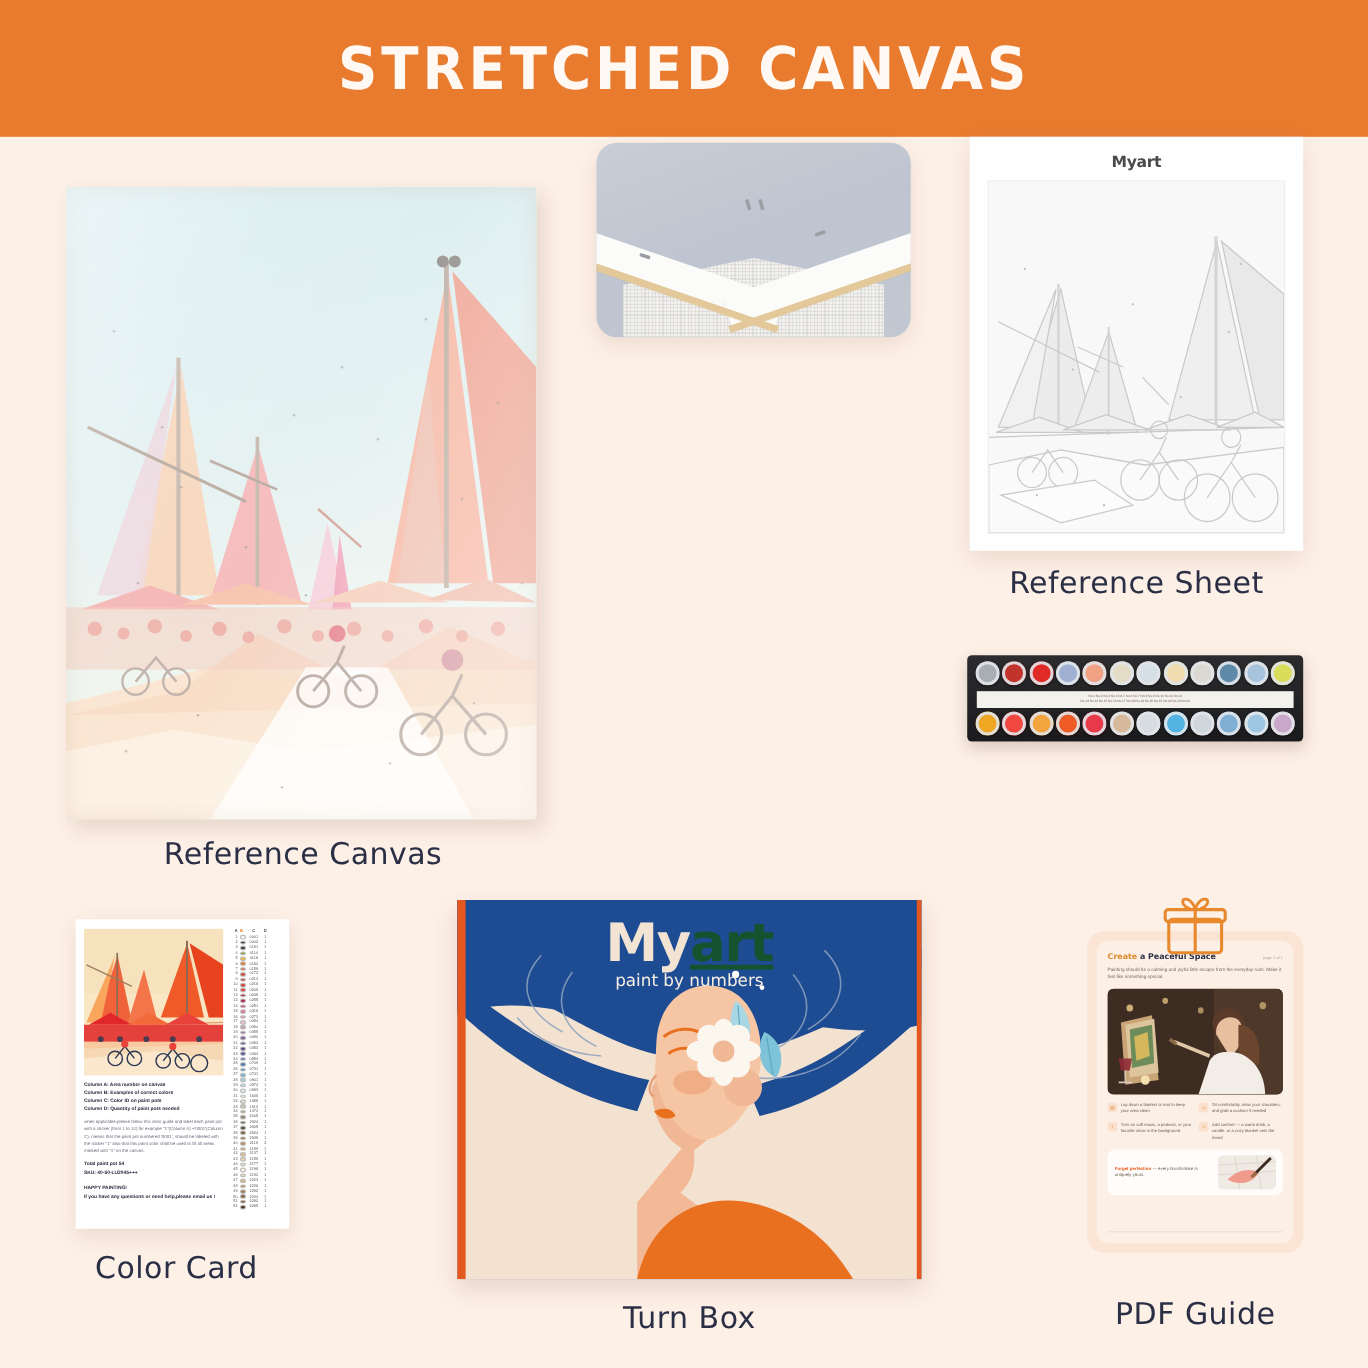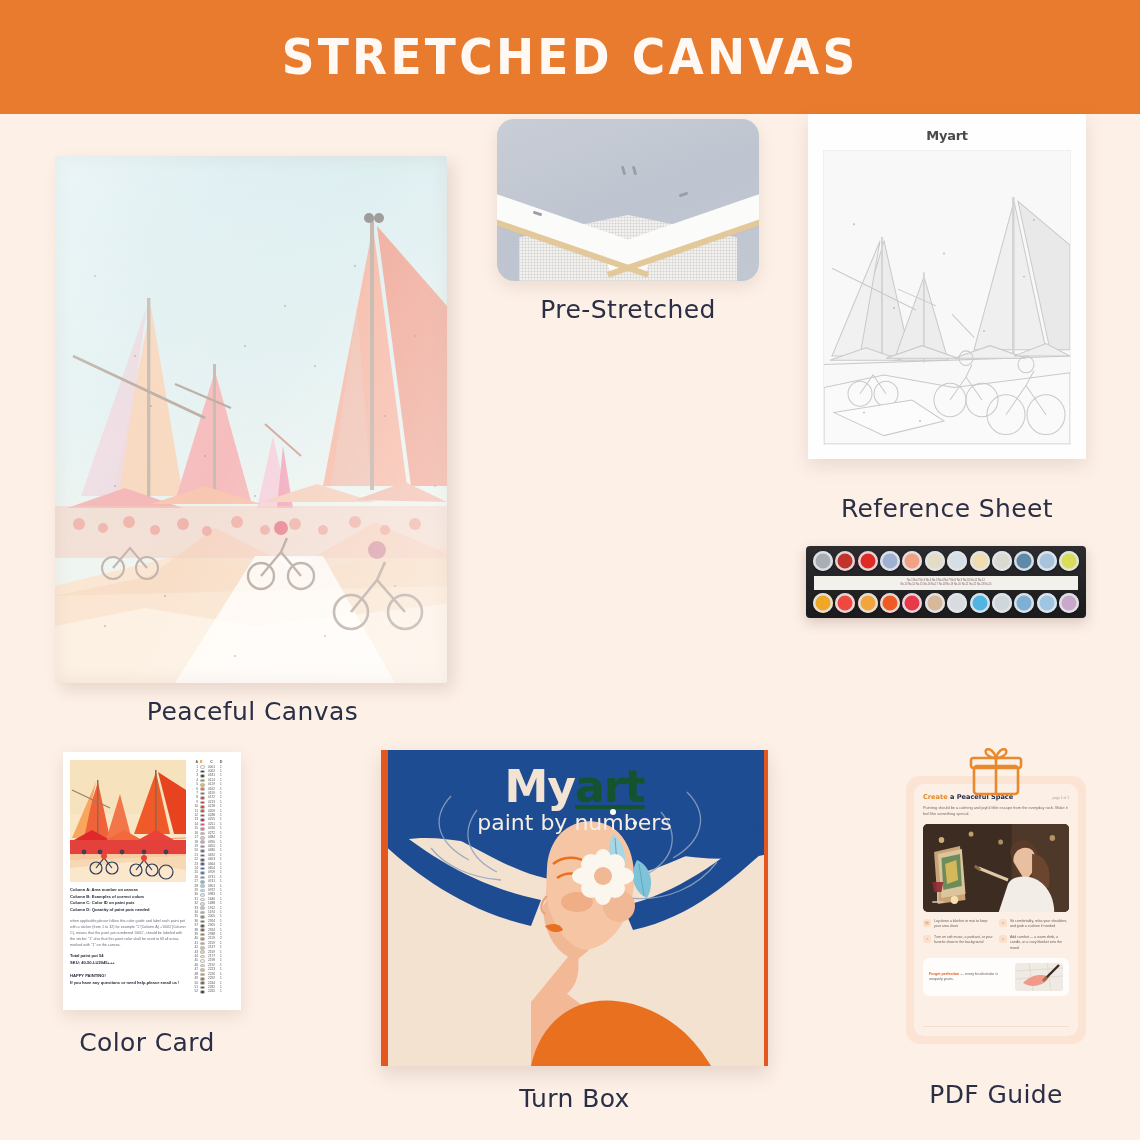--- a/index.html
+++ b/index.html
@@ -172,21 +172,21 @@
   }
   .label-strip {
     position:absolute; left: 8px; right: 8px; top: 30px; height: 14px;
     background: #F3F1EC;
     font-size: 2.6px; color:#7A5F62; overflow:hidden;
     display:flex; flex-direction:column; justify-content:center;
   }
   .strip-line { display:flex; justify-content:space-around; line-height:1.5; }
 
   
-  #card-cell { left: 63px; top: 638px; width: 160px; }
+  #card-cell { left: 63px; top: 652px; width: 160px; }
   .color-card {
     width: 178px; height: 258px;
     background: #FFFFFF;
     box-shadow: 0 6px 15px rgba(125,90,70,.15);
     padding: 8px 7px;
     display: flex; gap: 5px;
   }
   .cc-left { width: 116px; display:flex; flex-direction:column; }
   .cc-art {
     width: 116px; height: 122px;
@@ -216,21 +216,21 @@
   }
   .box-blue { position:absolute; inset:0; background:#1D4C93; }
   .box-spine-l { position:absolute; left:0; top:0; bottom:0; width:7px; background:#E4581F; }
   .box-spine-r { position:absolute; right:0; top:0; bottom:0; width:4px; background:#E4581F; }
   .box-logo {
     position:absolute; top:11px; left:0; right:0; text-align:center; z-index:6;
   }
   .logo-word { font-size:44px; font-weight:bold; font-family:"DejaVu Sans",sans-serif; letter-spacing:-1px; }
   .logo-my { color:#F3E3D2; }
   .logo-art { color:#14532d;text-decoration:underline; }
-  .logo-sub { color:#F6EDE3; font-size:22px; margin-top:-2px; font-family:"DejaVu Sans",sans-serif; }
+  .logo-sub { color:#F6EDE3; font-size:14px; margin-top:-2px; font-family:"DejaVu Sans",sans-serif; }
 
   
   #pdf-cell { left: 906px; top: 636px; width: 180px; }
   .pdf-wrap { width:180px; height:316px; position:relative; }
   .gift {
     position:absolute; top:-2px; left:50%; transform:translateX(-50%);
     width:56px; height:48px; z-index:4;
   }
   .pdf-card {
     position:absolute; top:26px; left:0; width:180px; height:268px;
@@ -380,36 +380,35 @@
             <circle cx="340" cy="430" r="1.1"></circle>
               <circle cx="230" cy="150" r="1.1"></circle>
             <circle cx="80" cy="200" r="1.1"></circle>
               <circle cx="380" cy="330" r="1.1"></circle>
           </g>
         </svg>
       </div>
       <div class="canvas-edge"></div>
       <div class="canvas-gloss"></div>
     </div>
-    <div class="caption cap-row">Peaceful Canvas</div>
+    <div class="caption cap-row">Reference Canvas</div>
   </div>
 
   <div class="cell" id="stretch-cell">
     <div class="stretch-photo">
       <div class="weave"></div>
       <div class="bar bar-l"></div>
       <div class="bar bar-r"></div>
       <div class="wood wood-l"></div>
       <div class="wood wood-r"></div>
       <div class="staple" style="left:36px;top:93px;transform:rotate(19deg)"></div>
       <div class="staple" style="left:122px;top:50px;transform:rotate(74deg)"></div>
       <div class="staple" style="left:133px;top:50px;transform:rotate(74deg)"></div>
       <div class="staple" style="left:182px;top:74px;transform:rotate(-19deg)"></div>
     </div>
-    <div class="caption cap-row">Pre-Stretched</div>
   </div>
 
   <div class="cell" id="ref-cell">
     <div class="ref-sheet">
       <div class="ref-logo">Myart</div>
       <div class="ref-art">
         <svg width="100%" height="100%" viewBox="0 0 246 280" preserveAspectRatio="none" style="position:absolute;inset:0" stroke="#C9C9C9" fill="none" stroke-width="1">
           <rect width="246" height="280" fill="#F8F8F8" stroke="none"></rect>
           <path d="M190 48 L222 190 L150 190 Z" fill="#EFEFEF"></path>
           <path d="M194 48 L226 190 L246 190 L246 90 Z" fill="#E9E9E9"></path>
@@ -446,21 +445,21 @@
             <circle cx="210" cy="66" r=".9"></circle>
               <circle cx="70" cy="150" r=".9"></circle>
             <circle cx="160" cy="172" r=".9"></circle>
               <circle cx="40" cy="250" r=".9"></circle>
             <circle cx="200" cy="120" r=".9"></circle>
               <circle cx="96" cy="258" r=".9"></circle>
           </g>
         </svg>
       </div>
     </div>
-    <div class="caption" style="margin-top:35px">Reference Sheet</div>
+    <div class="caption" style="margin-top:12px">Reference Sheet</div>
   </div>
 
 
   <div class="cell" id="paint-cell">
     <div class="tray">
       <div class="pot-row">
           <div class="pot" style="background: rgb(169, 174, 180);"></div>
           <div class="pot" style="background: rgb(192, 52, 44);"></div>
           <div class="pot" style="background: rgb(224, 42, 38);"></div>
           <div class="pot" style="background: rgb(159, 176, 210);"></div>

